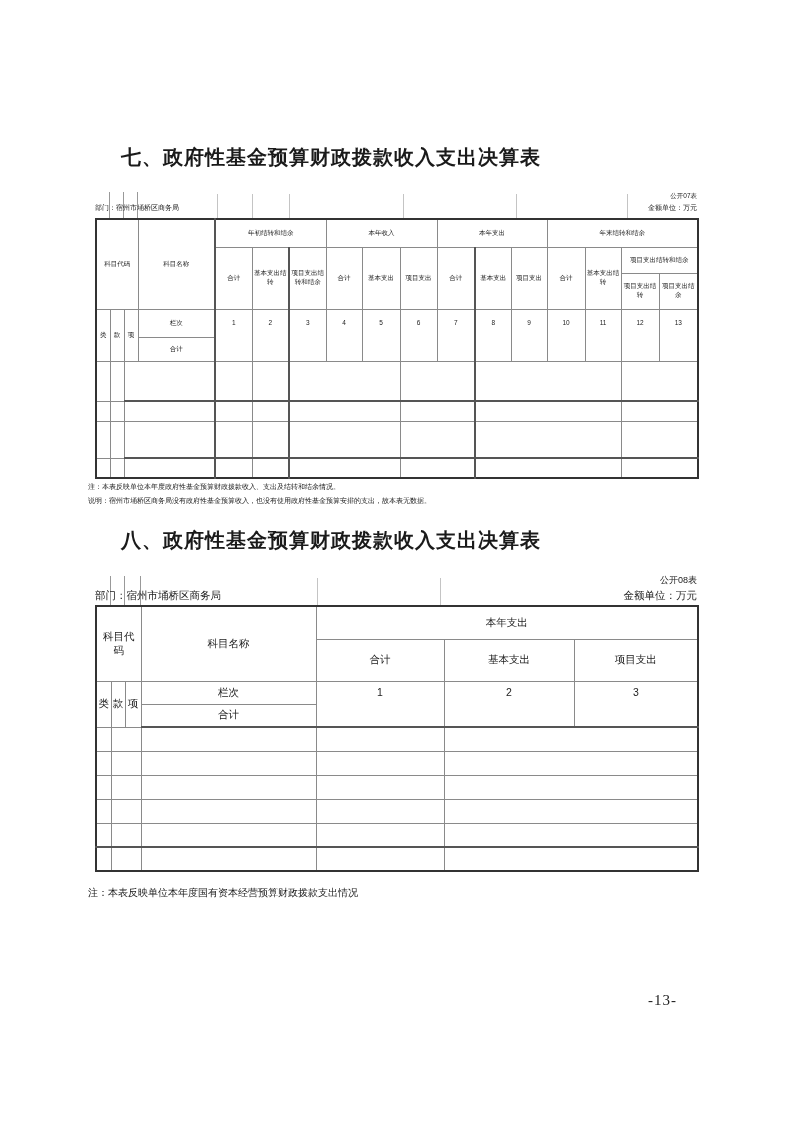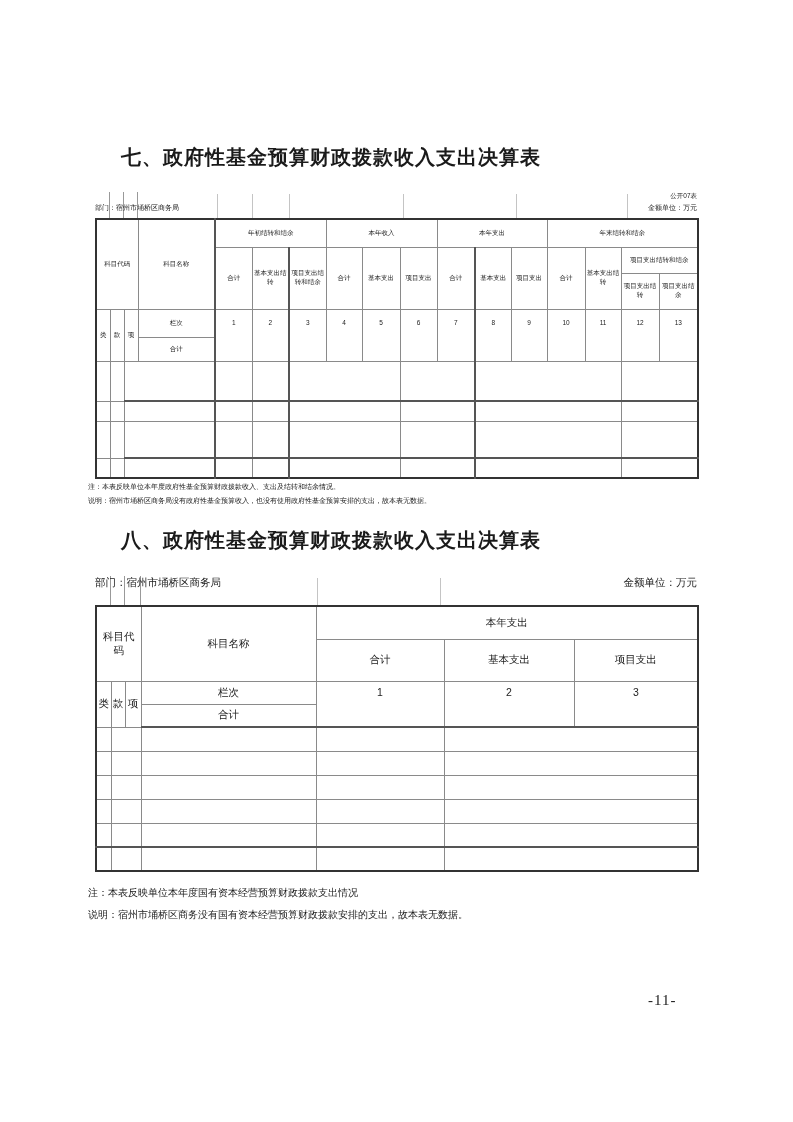--- a/index.html
+++ b/index.html
@@ -243,20 +243,21 @@
 
   <h1 class="doc-title title8">八、政府性基金预算财政拨款收入支出决算表</h1>
 
   <span class="tick" style="left:110px;top:576px;height:29px;"></span>
   <span class="tick" style="left:124px;top:576px;height:29px;"></span>
   <span class="tick" style="left:140px;top:576px;height:29px;"></span>
   <span class="tick light" style="left:317px;top:578px;height:27px;"></span>
   <span class="tick light" style="left:440px;top:578px;height:27px;"></span>
 
   <div class="meta meta8">
+    <div class="sheet-label">公开08表</div>
     <div class="dept-row">
       <span>部门：宿州市埇桥区商务局</span>
       <span>金额单位：万元</span>
     </div>
   </div>
 
   <table class="budget t8">
     <colgroup>
       <col style="width:15px">
         <col style="width:14px">
@@ -344,17 +345,16 @@
       <td></td>
           <td></td>
           <td class="hr"></td>
           <td></td>
     </tr>
   </tbody>
     </table>
 
   <div class="notes notes8">
     <div>注：本表反映单位本年度国有资本经营预算财政拨款支出情况</div>
-    <div>说明：宿州市埇桥区商务没有国有资本经营预算财政拨款安排的支出，故本表无数据。</div>
   </div>
 
-  <div class="pagenum">-11-</div>
+  <div class="pagenum">-13-</div>
 </div>
 
 </body></html>

